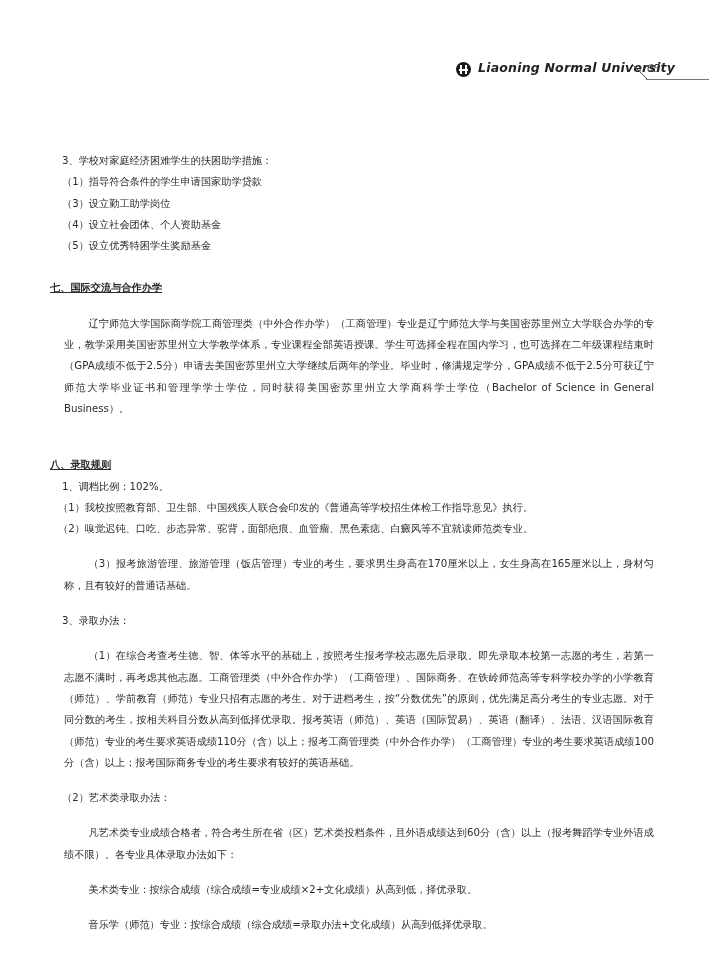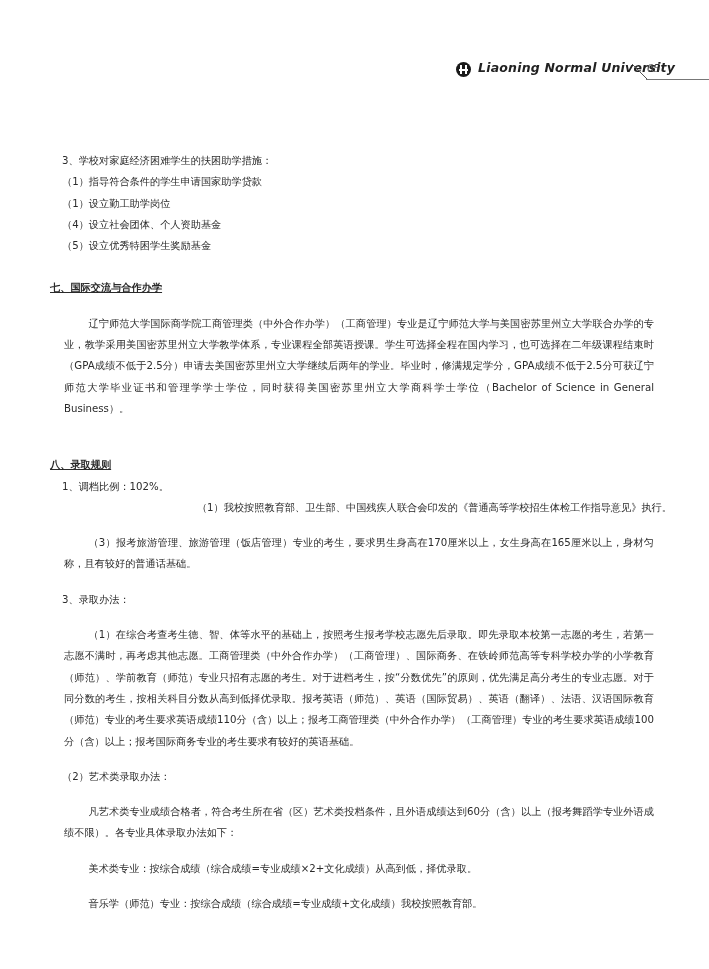--- a/index.html
+++ b/index.html
@@ -42,58 +42,59 @@
     font-size: 10.2px; line-height: 21.3px; color: #2b2b2b;
   }
   .line { white-space: nowrap; }
   .heading { font-weight: bold; margin-left: -12px; text-decoration: underline; }
   .gap-lg { height: 21px; }
   .wrap {
     white-space: normal; text-align: justify; text-justify: inter-ideograph;
     margin-left: -12px; width: 618px;
   }
   .wrap p { margin: 14px; text-indent: 2.4em; }
-  .subp { margin-left: -4px; text-align: right; }
+  .subp { margin-left: -4px; }
 </style>
 </head>
 <body>
 
 <div class="header">
   <span class="logo"></span>
   <span class="uni">Liaoning Normal University</span>
   <svg class="slash" viewBox="0 0 20 18">
     <line x1="1" y1="1" x2="17" y2="17" stroke="#555" stroke-width="1"></line>
   </svg>
   <span class="pagenum">05</span>
   <span class="rule"></span>
 </div>
 
 <div class="content">
   <div class="line">3、学校对家庭经济困难学生的扶困助学措施：</div>
   <div class="line">（1）指导符合条件的学生申请国家助学贷款</div>
-  <div class="line">（1）设立勤工助学岗位</div>
+  <div class="line">（3）设立勤工助学岗位</div>
   <div class="line">（4）设立社会团体、个人资助基金</div>
   <div class="line">（5）设立优秀特困学生奖励基金</div>
 
   <div class="gap-lg"></div>
   <div class="line heading">七、国际交流与合作办学</div>
   <div class="wrap">
     <p>辽宁师范大学国际商学院工商管理类（中外合作办学）（工商管理）专业是辽宁师范大学与美国密苏里州立大学联合办学的专业，教学采用美国密苏里州立大学教学体系，专业课程全部英语授课。学生可选择全程在国内学习，也可选择在二年级课程结束时（GPA成绩不低于2.5分）申请去美国密苏里州立大学继续后两年的学业。毕业时，修满规定学分，GPA成绩不低于2.5分可获辽宁师范大学毕业证书和管理学学士学位，同时获得美国密苏里州立大学商科学士学位（Bachelor of Science in General Business）。</p>
   </div>
 
   <div class="gap-lg"></div>
   <div class="line heading">八、录取规则</div>
   <div class="line">1、调档比例：102%。</div>
   <div class="line subp">（1）我校按照教育部、卫生部、中国残疾人联合会印发的《普通高等学校招生体检工作指导意见》执行。</div>
+  <div class="line subp">（2）嗅觉迟钝、口吃、步态异常、驼背，面部疤痕、血管瘤、黑色素痣、白癜风等不宜就读师范类专业。</div>
   <div class="wrap">
     <p>（3）报考旅游管理、旅游管理（饭店管理）专业的考生，要求男生身高在170厘米以上，女生身高在165厘米以上，身材匀称，且有较好的普通话基础。</p>
   </div>
   <div class="line">3、录取办法：</div>
   <div class="wrap">
     <p>（1）在综合考查考生德、智、体等水平的基础上，按照考生报考学校志愿先后录取。即先录取本校第一志愿的考生，若第一志愿不满时，再考虑其他志愿。工商管理类（中外合作办学）（工商管理）、国际商务、在铁岭师范高等专科学校办学的小学教育（师范）、学前教育（师范）专业只招有志愿的考生。对于进档考生，按“分数优先”的原则，优先满足高分考生的专业志愿。对于同分数的考生，按相关科目分数从高到低择优录取。报考英语（师范）、英语（国际贸易）、英语（翻译）、法语、汉语国际教育（师范）专业的考生要求英语成绩110分（含）以上；报考工商管理类（中外合作办学）（工商管理）专业的考生要求英语成绩100分（含）以上；报考国际商务专业的考生要求有较好的英语基础。</p>
   </div>
   <div class="line">（2）艺术类录取办法：</div>
   <div class="wrap">
     <p>凡艺术类专业成绩合格者，符合考生所在省（区）艺术类投档条件，且外语成绩达到60分（含）以上（报考舞蹈学专业外语成绩不限）。各专业具体录取办法如下：</p>
     <p>美术类专业：按综合成绩（综合成绩=专业成绩×2+文化成绩）从高到低，择优录取。</p>
-    <p>音乐学（师范）专业：按综合成绩（综合成绩=专业成绩+文化成绩）我校按照教育部。</p>
+    <p>音乐学（师范）专业：按综合成绩（综合成绩=录取办法+文化成绩）从高到低择优录取。</p>
   </div>
 </div>
 
 </body></html>

